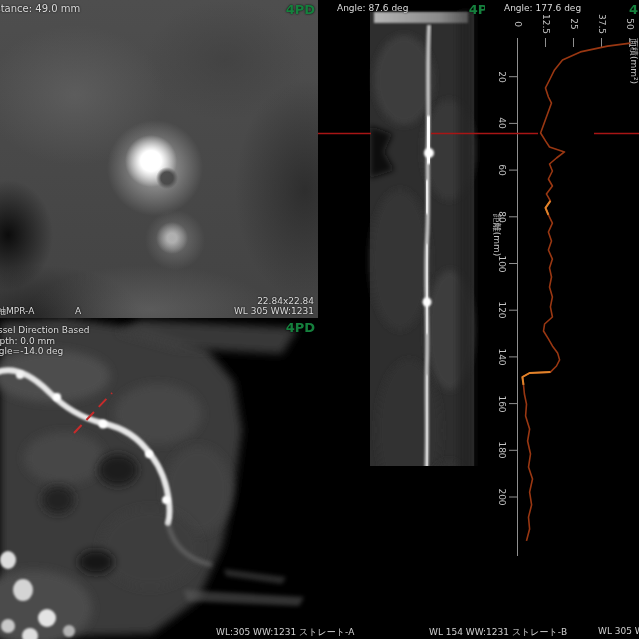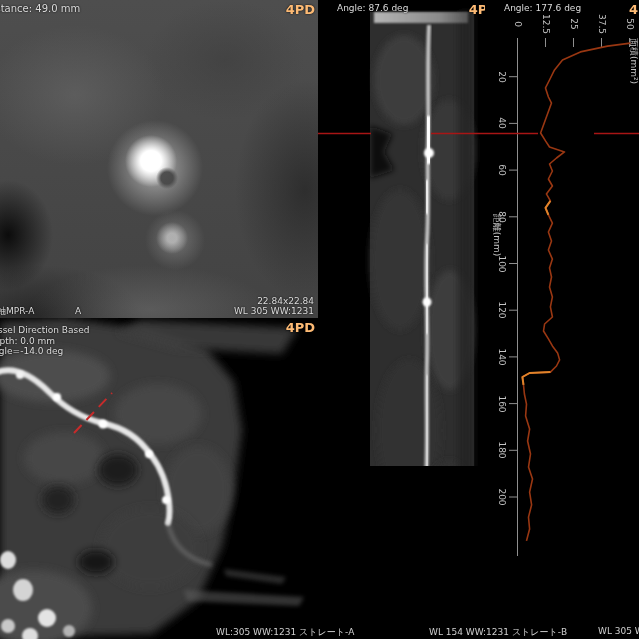--- a/index.html
+++ b/index.html
@@ -21,21 +21,21 @@
       radial-gradient(ellipse 45px 55px at 8px 235px, rgba(5,5,5,.9), rgba(5,5,5,0)),
       radial-gradient(ellipse 120px 45px at 150px 310px, rgba(120,120,120,.45), rgba(120,120,120,0)),
       radial-gradient(ellipse 100px 50px at 40px 315px, rgba(20,20,20,.6), rgba(20,20,20,0)),
       linear-gradient(to bottom, #4e4e4e, #434343);}
   #panel-curved{left:0;top:318px;width:318px;height:321px;background:#000;}
   #panel-straight{left:334px;top:0;width:167px;height:466px;background:#000;}
   #panel-graph{left:485px;top:0;width:154px;height:639px;background:#000;}
   .ov{position:absolute;font-size:9px;line-height:11px;white-space:nowrap;color:#dcdcdc;
       text-shadow:0 0 2px #000;}
   .ov10{font-size:10px;}
-  .fourpd{position:absolute;font-size:13px;font-weight:600;color:#fdba74;white-space:nowrap;
+  .fourpd{position:absolute;font-size:13px;font-weight:600;color:#15803d;white-space:nowrap;
       text-shadow:0 0 2px #000;}
   #graph-svg{position:absolute;left:0;top:0;pointer-events:none;}
   #graph-labels{position:absolute;inset:0;pointer-events:none;}
   .rlabel{position:absolute;width:40px;height:12px;line-height:12px;text-align:center;
       font-size:9px;color:#c4c4c4;transform:rotate(90deg);white-space:nowrap;}
   .rtitle{position:absolute;width:60px;height:12px;line-height:12px;text-align:center;
       font-size:9px;color:#c4c4c4;transform:rotate(90deg);white-space:nowrap;}
   #status-row span{position:absolute;font-size:9px;color:#cfcfcf;white-space:nowrap;}
 </style>
 </head>

